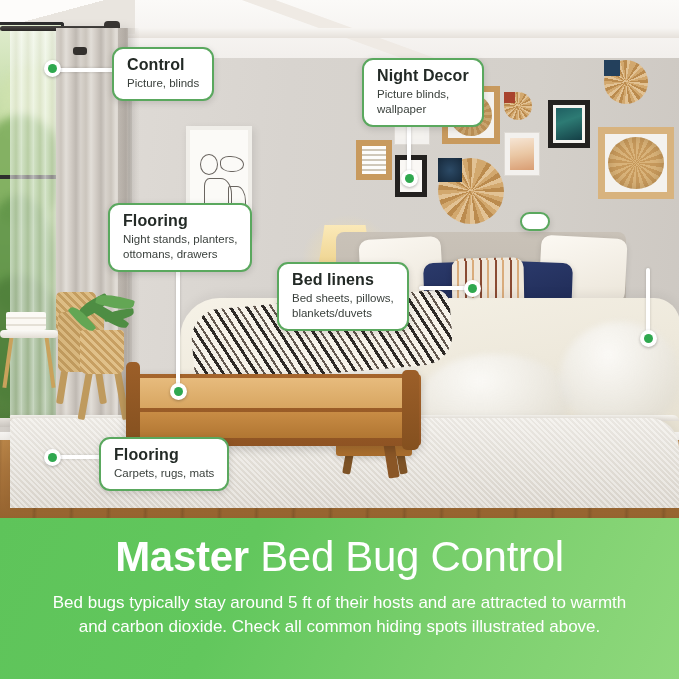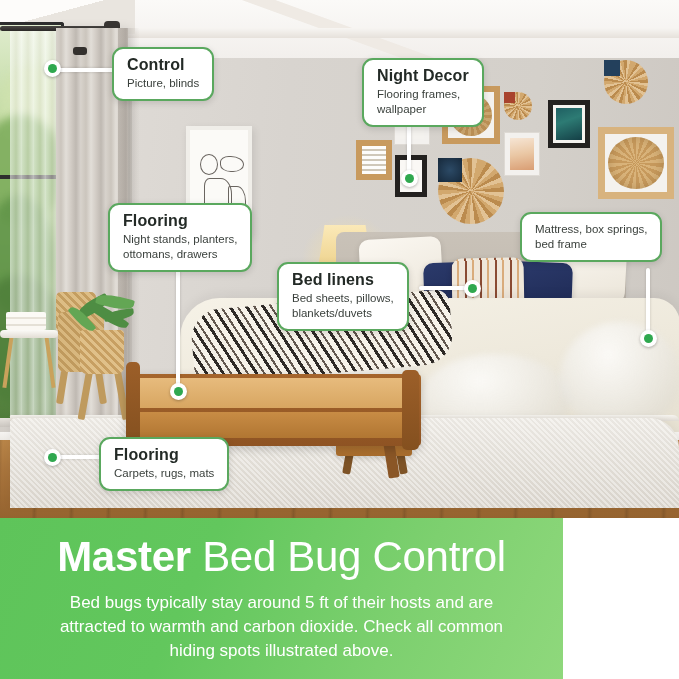--- a/index.html
+++ b/index.html
@@ -367,21 +367,21 @@
     box-shadow:0 1px 3px rgba(0,0,0,.28);
     display:flex; align-items:center; justify-content:center;
   }
   .dot::after {
     content:""; width:9px; height:9px; border-radius:50%;
     background:#2fa84f;
   }
 
   
   #banner {
-    position:absolute; left:0; top:518px; width:563px; height:161px;
+    position:absolute; left:0; top:518px; width:679px; height:161px;
     background: linear-gradient(115deg,#5ec45a 0%, #62c75d 35%, #7dd06f 70%, #8fd87c 100%);
     text-align:center; overflow:hidden;
   }
   #banner .b-title {
     margin-top:17px;
     font-size:42px; line-height:1.05; color:#ffffff; font-weight:400;
     letter-spacing:-.3px;
   }
   #banner .b-title .strong { font-weight:700; }
   #banner .b-body {
@@ -538,33 +538,31 @@
     <div class="lead h" style="left:52px;  top:455px; width:52px;"></div>
     <div class="dot" style="left:44px;  top:449px;"></div>
 
     <div class="callout" style="left:112px; top:47px;">
       <div class="c-title">Control</div>
       <div class="c-sub">Picture, blinds</div>
     </div>
 
     <div class="callout" style="left:362px; top:58px;">
       <div class="c-title">Night Decor</div>
-      <div class="c-sub">Flooring frames,
+      <div class="c-sub">Picture blinds,
 wallpaper</div>
     </div>
 
     <div class="callout" style="left:108px; top:203px;">
       <div class="c-title">Flooring</div>
       <div class="c-sub">Night stands, planters,
 ottomans, drawers</div>
     </div>
 
     <div class="callout" style="left:520px; top:212px;">
-      <div class="c-sub">Mattress, box springs,
-bed frame</div>
     </div>
 
     <div class="callout" style="left:99px; top:437px;">
       <div class="c-title">Flooring</div>
       <div class="c-sub">Carpets, rugs, mats</div>
     </div>
 
     <div class="callout" style="left:277px; top:262px;">
       <div class="c-title">Bed linens</div>
       <div class="c-sub">Bed sheets, pillows,

